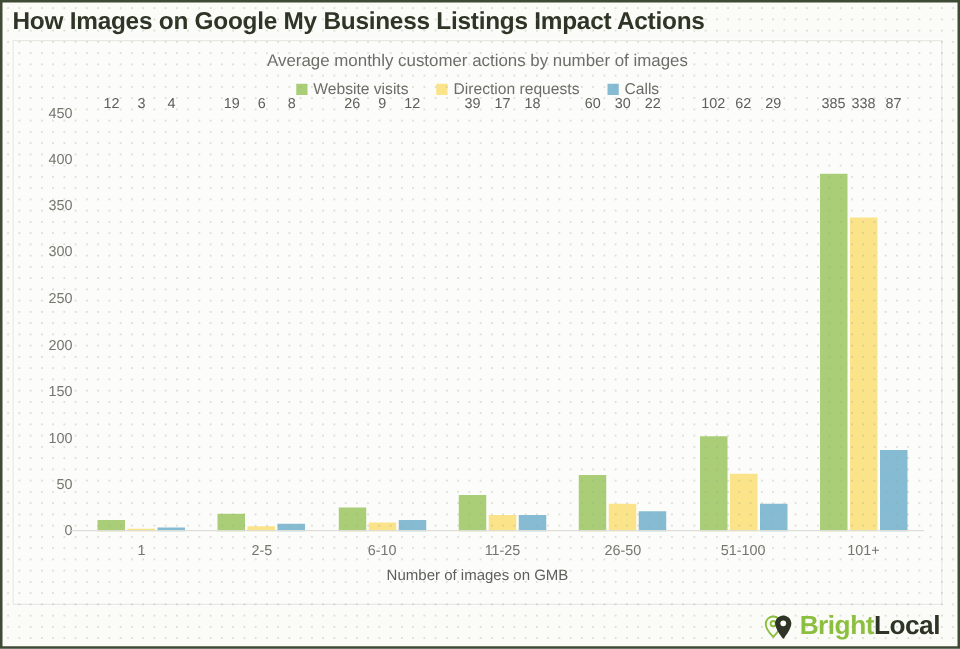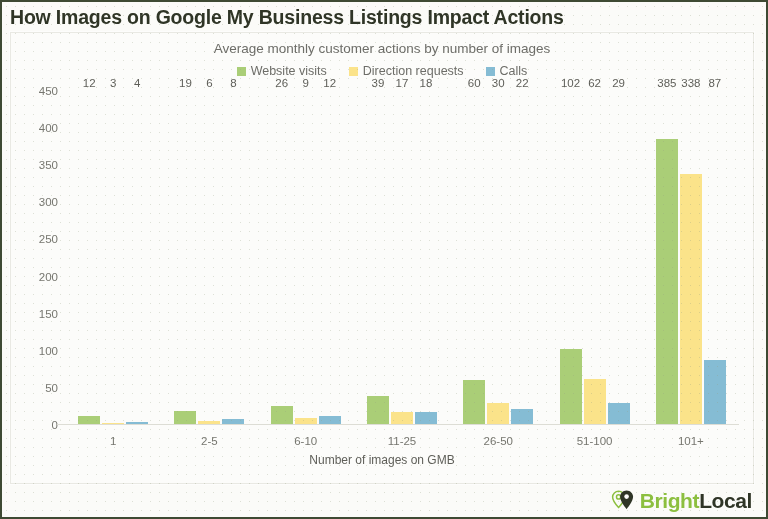--- a/index.html
+++ b/index.html
@@ -166,21 +166,21 @@
     font-size: 12px;
     color: #5e5e58;
   }
 
   
   .logo {
     position: absolute;
     right: 14px;
     bottom: 4px;
     display: flex;
-    align-items: flex-start;
+    align-items: flex-end;
     gap: 3px;
     z-index: 8;
   }
   .logo-mark { width: 26px; height: 22px; display: block; }
   .logo-text { font-size: 21px; font-weight: bold; letter-spacing: -0.4px; }
   .logo-bright { color: #8cbf3f; }
   .logo-local { color: #2f3526; }
 </style>
 </head>
 <body>

